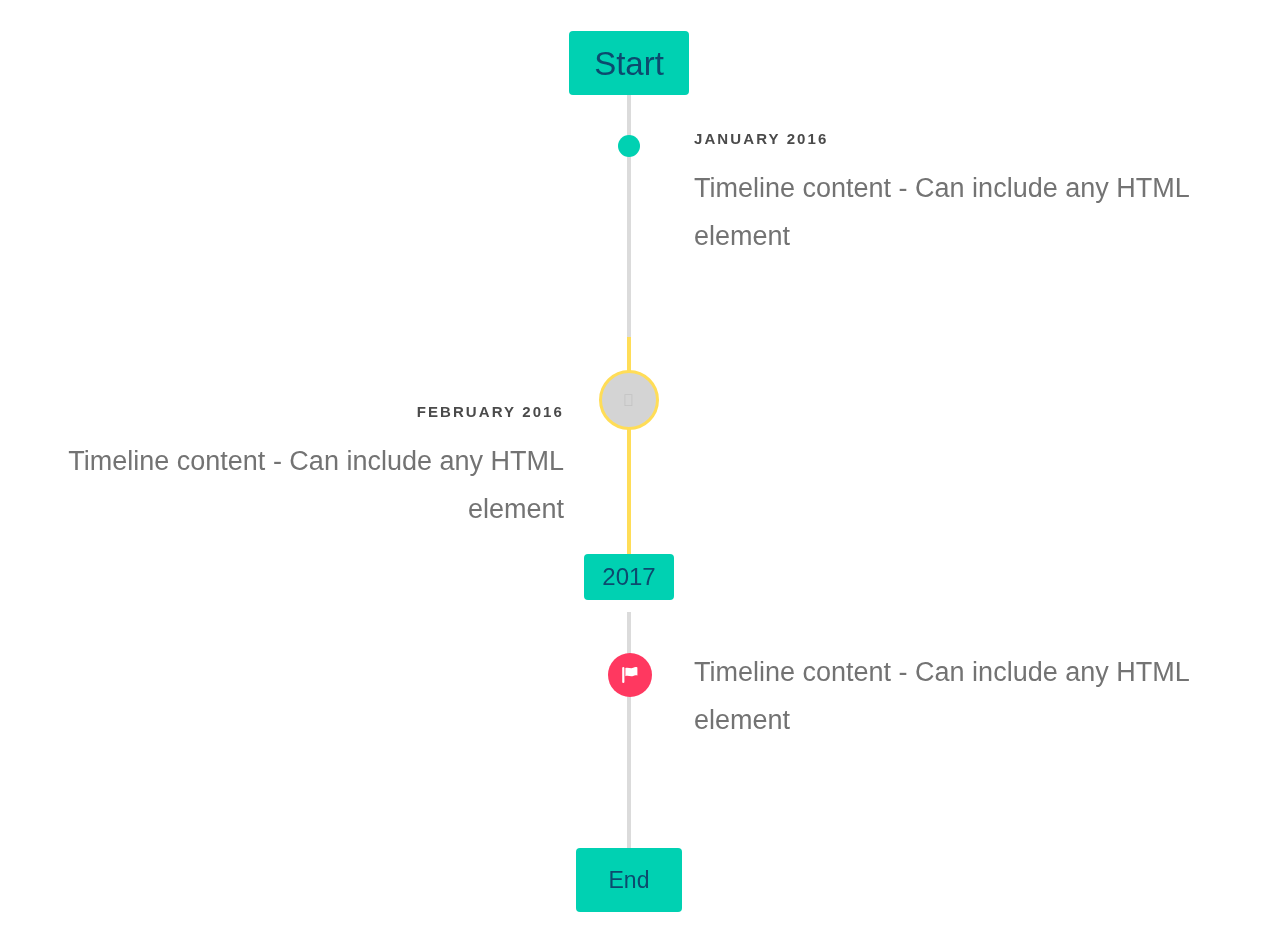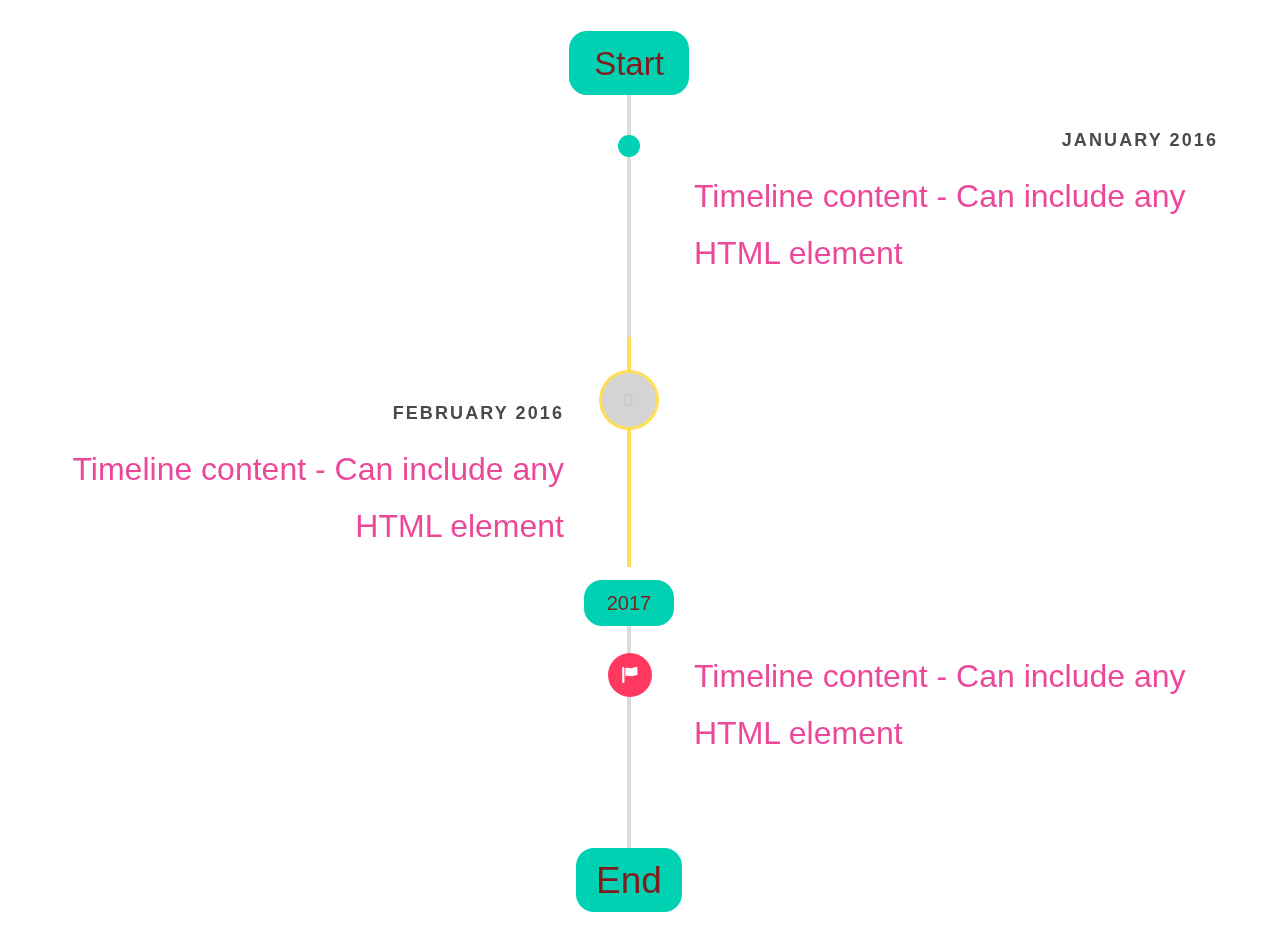--- a/index.html
+++ b/index.html
@@ -32,45 +32,45 @@
   .axis-line.seg-start   { top: 95px;  height: 52px; }
   .axis-line.seg-jan     { top: 147px; height: 190px; }
   .axis-line.seg-feb-yel { top: 337px; height: 230px; background: #ffdd57; }
   .axis-line.seg-2017    { top: 612px; height: 66px; }
   .axis-line.seg-mar     { top: 678px; height: 172px; }
 
   
   .badge {
     position: absolute;
     background: #00d1b2;
-    color: #7f1d1d;
-    border-radius: 18px;
+    color: #0c4a6e;
+    border-radius: 4px;
     display: flex;
     align-items: center;
     justify-content: center;
     font-weight: 400;
     line-height: 1;
     z-index: 5;
     user-select: none;
   }
   .badge-start {
     left: 569px; top: 31px;
     width: 120px; height: 64px;
     font-size: 33px;
   }
   .badge-mid {
-    left: 584px; top: 580px;
+    left: 584px; top: 554px;
     width: 90px; height: 46px;
-    font-size: 20px;
+    font-size: 24px;
     text-align: right;
   }
   .badge-end {
     left: 576px; top: 848px;
     width: 106px; height: 64px;
-    font-size: 37px;
+    font-size: 23px;
   }
 
   
   .marker {
     position: absolute;
     border-radius: 50%;
     z-index: 6;
     display: flex;
     align-items: center;
     justify-content: center;
@@ -106,33 +106,32 @@
     width: 524px;
   }
   .entry-right { left: 694px; text-align: left; }
   .entry-left  { left: 40px;  text-align: right; margin-top: 40px; }
 
   .entry-jan { top: 130px; }
   .entry-feb { top: 363px; }
   .entry-mar { top: 648px; }
 
   .entry-date {
-    font-size: 18px;
+    font-size: 15px;
     font-weight: bold;
     letter-spacing: 2.1px;
     color: #4a4a4a;
     text-transform: uppercase;
     line-height: 1.2;
     margin: 0 0 16px 0;
-    text-align: right;
   }
   .entry-body {
-    font-size: 32px;
+    font-size: 27px;
     font-weight: 400;
-    color: #ec4899;
+    color: #737373;
     line-height: 1.78;
     margin: 0;
   }
 </style>
 </head>
 <body>
 
 <div class="timeline">
 
   <div class="axis-line seg-start"></div>

